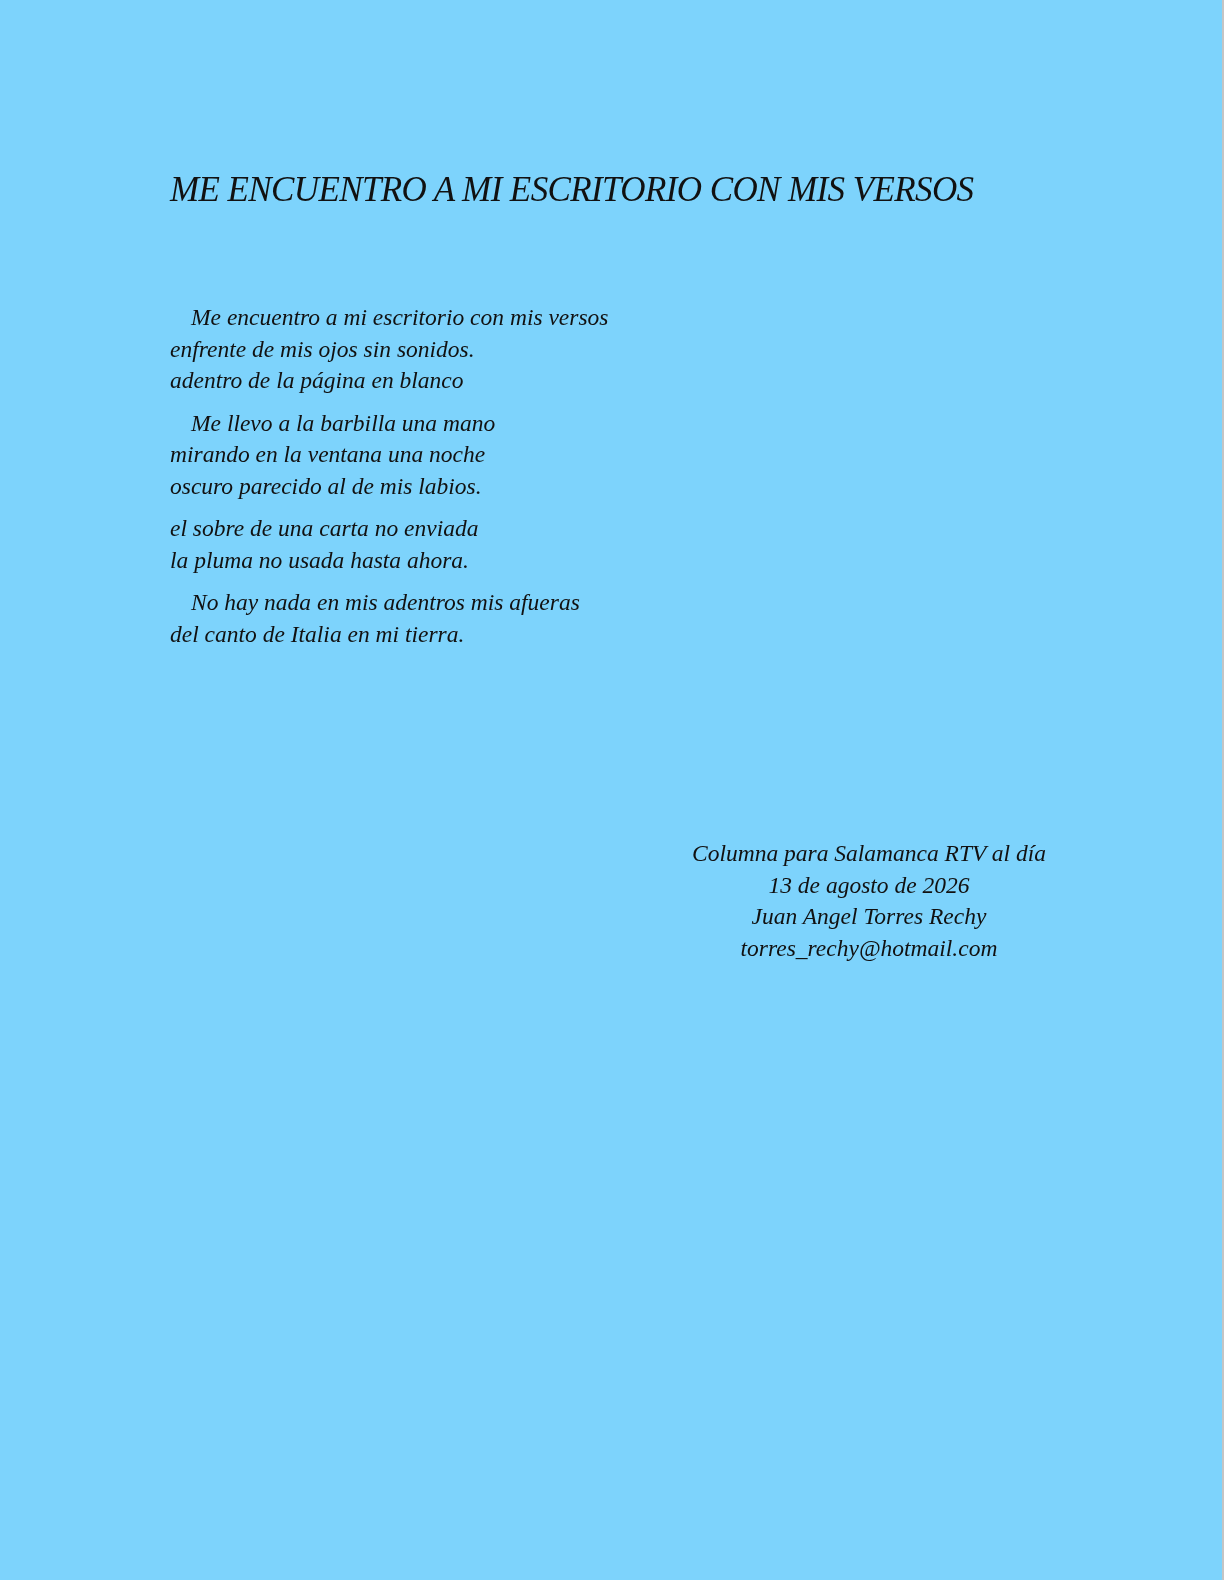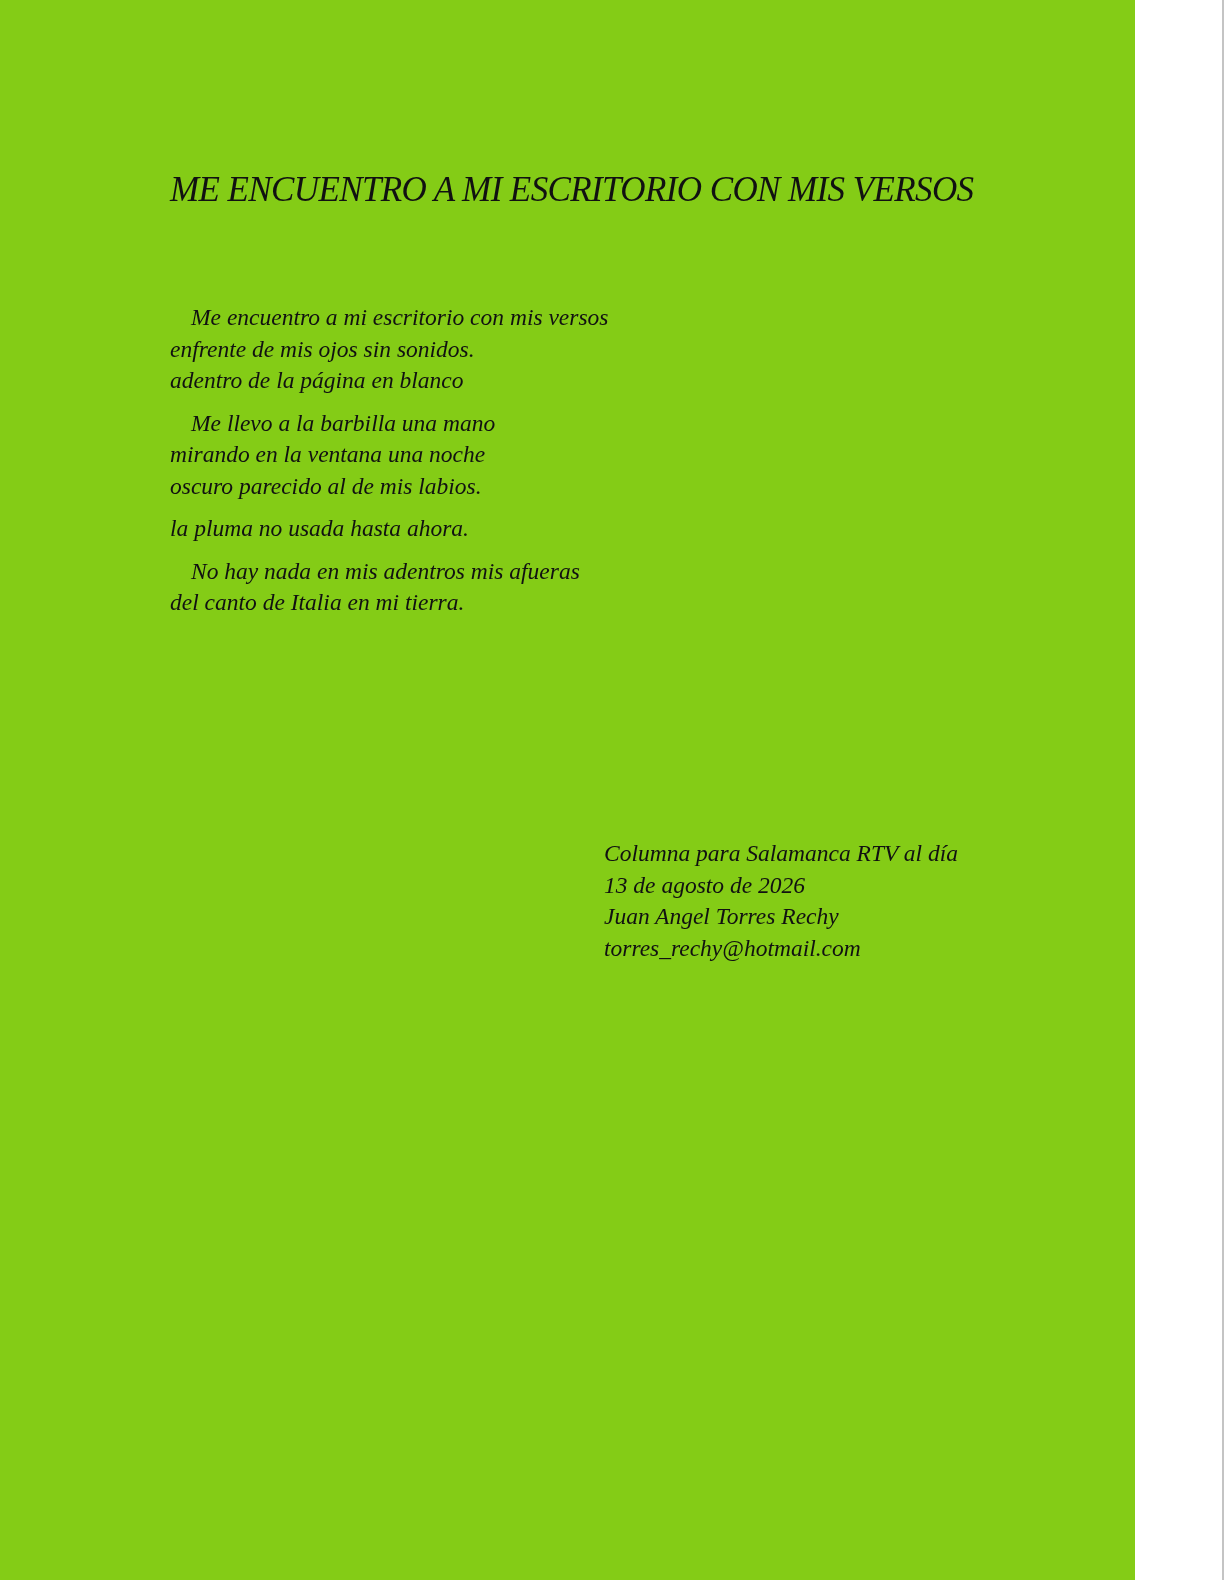--- a/index.html
+++ b/index.html
@@ -12,23 +12,23 @@
     height: 1580px;
     position: relative;
     overflow: hidden;
     font-family: "Liberation Serif", "DejaVu Serif", serif;
     color: #111111;
   }
   .page {
     position: absolute;
     left: 0;
     top: 0;
-    width: 1135px;
+    width: 1223px;
     height: 1580px;
-    background: #84cc16;
+    background: #7dd3fc;
   }
   .page-edge {
     position: absolute;
     left: 1222px;
     top: 0;
     width: 2px;
     height: 1580px;
     background: #c4c4c4;
   }
   .title {
@@ -60,21 +60,21 @@
     display: block;
     white-space: nowrap;
   }
   .line.indent {
     text-indent: 21px;
   }
   .signature {
     position: absolute;
     right: 177px;
     top: 838px;
-    text-align: left;
+    text-align: center;
     font-style: italic;
     font-size: 23.5px;
     line-height: 31.5px;
   }
   .signature .sig-line {
     display: block;
     white-space: nowrap;
   }
 </style>
 </head>
@@ -92,20 +92,21 @@
       <span class="line">adentro de la página en blanco</span>
     </p>
 
     <p class="stanza">
       <span class="line indent">Me llevo a la barbilla una mano</span>
       <span class="line">mirando en la ventana una noche</span>
       <span class="line">oscuro parecido al de mis labios.</span>
     </p>
 
     <p class="stanza">
+      <span class="line">el sobre de una carta no enviada</span>
       <span class="line">la pluma no usada hasta ahora.</span>
     </p>
 
     <p class="stanza">
       <span class="line indent">No hay nada en mis adentros mis afueras</span>
       <span class="line">del canto de Italia en mi tierra.</span>
     </p>
 
   </div>
 

